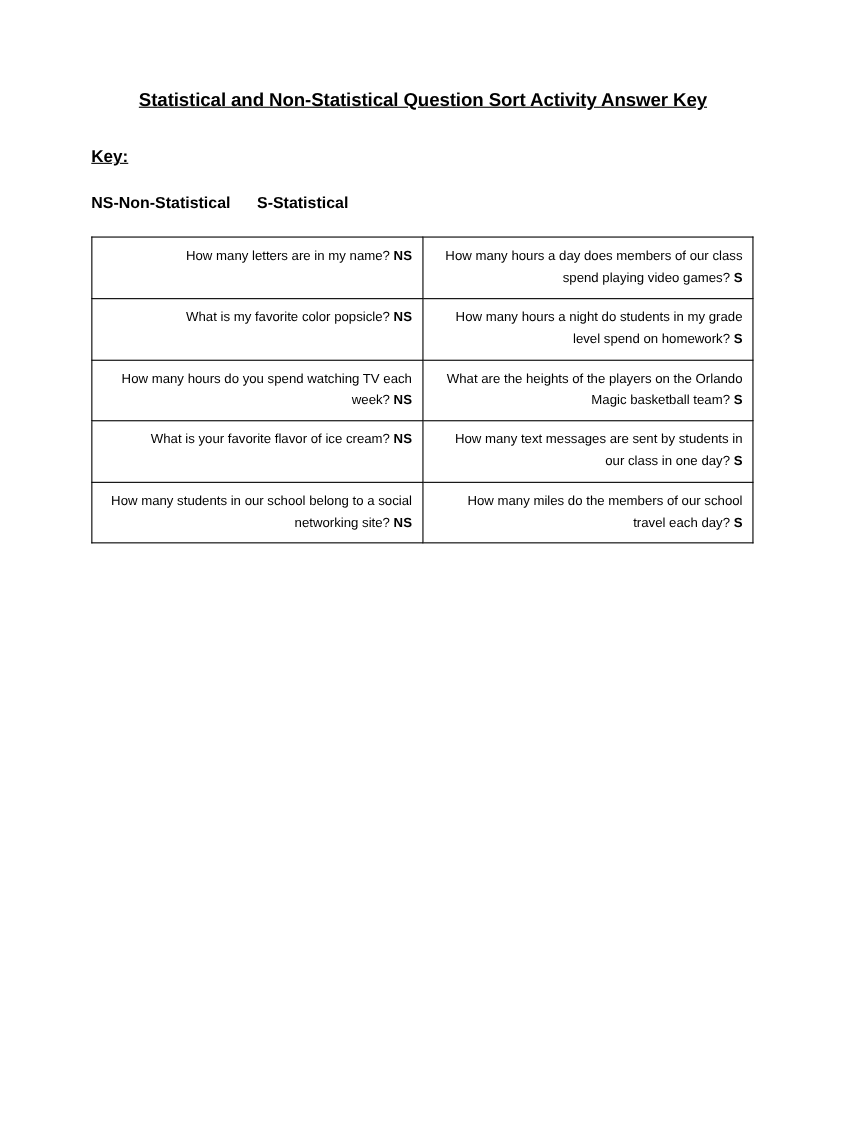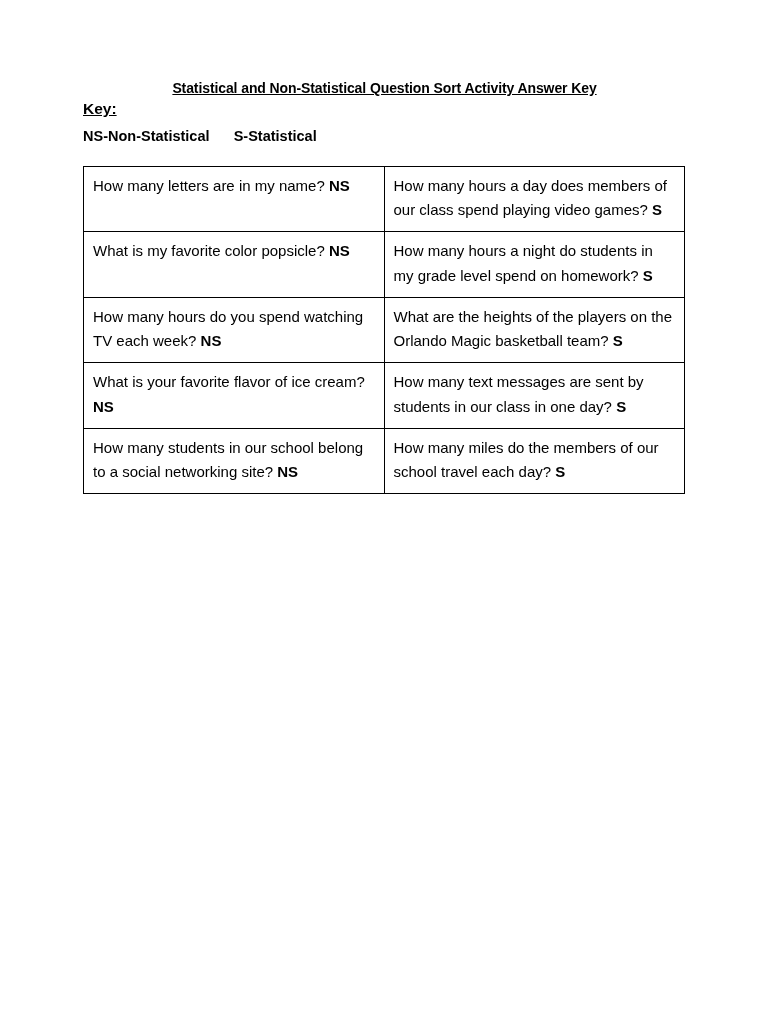--- a/index.html
+++ b/index.html
@@ -15,54 +15,56 @@
     overflow: hidden;
   }
   .page {
     position: relative;
     width: 768px;
     height: 1024px;
     box-sizing: border-box;
     padding: 78px 82px 0 83px;
   }
   .doc-title {
-    font-size: 14px;
+    font-size: 17px;
     font-weight: bold;
     text-align: center;
     text-decoration: underline;
     line-height: 1.55;
     margin: 0 0 0 0;
     letter-spacing: -0.1px;
   }
   .key-heading {
     font-size: 15.5px;
     font-weight: bold;
     text-decoration: underline;
+    margin-top: 30px;
     margin-bottom: 0;
   }
   .legend {
     font-size: 14.5px;
     font-weight: bold;
-    margin-top: 10px;
+    margin-top: 25px;
     margin-bottom: 0;
     white-space: pre;
   }
   table.sort-table {
     margin-top: 22px;
     border-collapse: collapse;
     width: 602px;
     table-layout: fixed;
   }
   table.sort-table td {
     border: 1.2px solid #000000;
     vertical-align: top;
     padding: 7px 9px 8px 9px;
-    font-size: 15px;
+    font-size: 12px;
     line-height: 1.65;
     width: 50%;
+    text-align: right;
   }
   td .ans {
     font-weight: bold;
   }
   .cell-text {
     display: inline;
   }
 </style>
 </head>
 <body>

